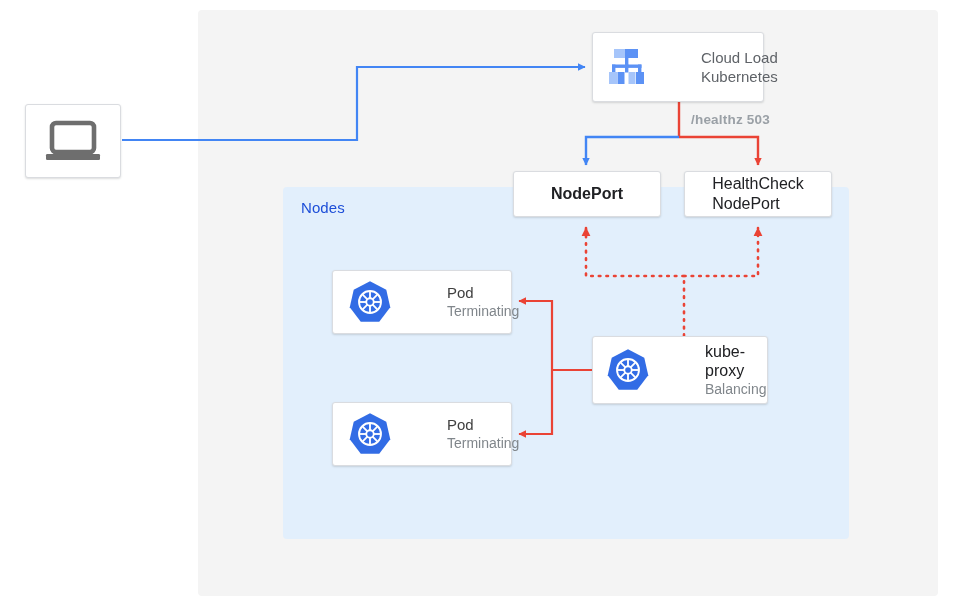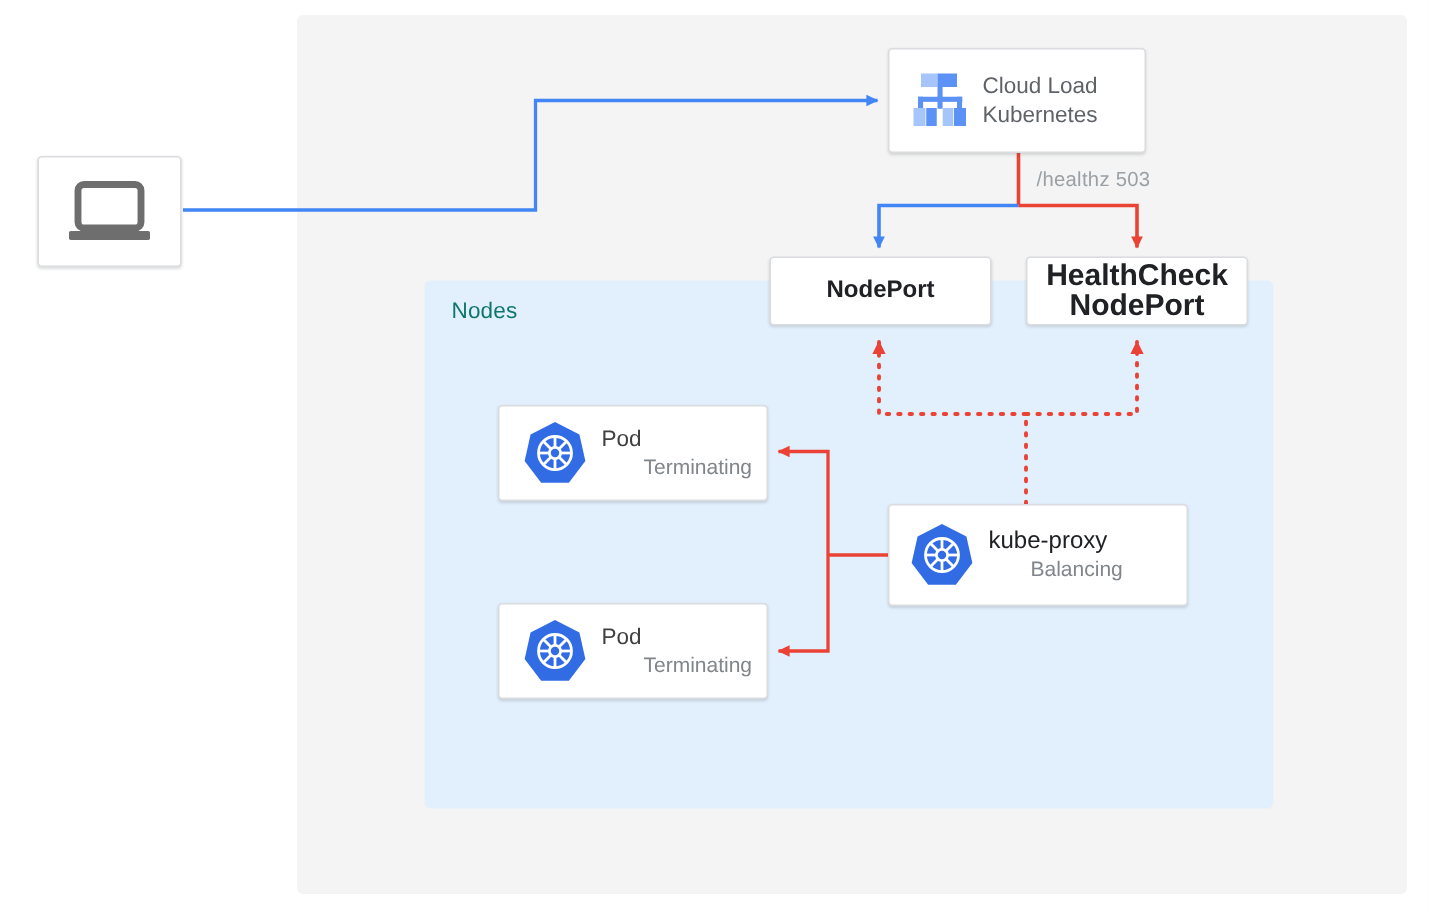--- a/index.html
+++ b/index.html
@@ -6,61 +6,61 @@
   body{width:953px;height:612px;position:relative;overflow:hidden;
        font-family:"Liberation Sans","DejaVu Sans",sans-serif;}
 
   #stage{position:absolute;left:0;top:0;width:953px;height:612px;}
 
   
   .outer-panel{position:absolute;left:198px;top:10px;width:740px;height:586px;
                background:#f4f4f4;border-radius:4px;}
   .nodes-panel{position:absolute;left:283px;top:187px;width:566px;height:352px;
                background:#e2effc;border-radius:4px;}
-  .nodes-label{position:absolute;left:301px;top:199px;font-size:15px;color:#0f766e;
+  .nodes-label{position:absolute;left:301px;top:199px;font-size:15px;color:#1d4ed8;
                letter-spacing:.1px;}
 
   
   .card{position:absolute;background:#ffffff;border:1px solid #dadce0;
         border-radius:3px;box-sizing:border-box;
         box-shadow:0 1px 2px rgba(60,64,67,.18);}
-  .card-inner{display:flex;align-items:center;height:100%;}
+  .card-inner{display:flex;align-items:center;height:100%;gap:46px;}
   .card-icon{flex:0 0 auto;display:flex;align-items:center;justify-content:center;}
   .card-text{display:flex;flex-direction:column;justify-content:center;}
   .card-title{font-size:15px;color:#404040;line-height:19px;}
-  .card-sub{font-size:14px;color:#80868b;line-height:19px;margin-left:28px;}
+  .card-sub{font-size:14px;color:#80868b;line-height:19px;}
 
   
   .client-card{left:25px;top:104px;width:96px;height:74px;}
   .client-card .card-inner{justify-content:center;}
 
   .lb-card{left:592px;top:32px;width:172px;height:70px;}
   .lb-card .card-icon{width:56px;margin-left:6px;}
   .lb-card .card-title{font-size:15px;color:#5f6368;}
 
   .np-card{left:513px;top:171px;width:148px;height:46px;
            display:flex;align-items:center;justify-content:center;}
   .np-card .np-label{font-size:16px;font-weight:bold;color:#202124;
                      text-align:center;line-height:20px;}
   .hcnp-card{left:684px;top:171px;width:148px;height:46px;
              display:flex;align-items:center;justify-content:center;}
-  .hcnp-card .np-label{font-size:20px;font-weight:bold;color:#202124;
-                       text-align:center;line-height:20px;}
+  .hcnp-card .np-label{font-size:16px;font-weight:normal;color:#202124;
+                       text-align:left;line-height:20px;}
 
   .pod-card{left:332px;top:270px;width:180px;height:64px;}
   .pod-card2{left:332px;top:402px;width:180px;height:64px;}
   .pod-card .card-icon,.pod-card2 .card-icon{width:62px;margin-left:6px;}
 
-  .kp-card{left:592px;top:336px;width:200px;height:68px;}
+  .kp-card{left:592px;top:336px;width:176px;height:68px;}
   .kp-card .card-icon{width:62px;margin-left:4px;}
   .kp-card .card-title{font-size:16px;color:#202124;}
 
   
   .healthz-label{position:absolute;left:691px;top:112px;font-size:13.5px;
-                 font-weight:normal;color:#9aa0a6;letter-spacing:.2px;}
+                 font-weight:bold;color:#9aa0a6;letter-spacing:.2px;}
 
   svg.edges{position:absolute;left:0;top:0;width:953px;height:612px;
             pointer-events:none;}
 </style>
 </head>
 <body>
 
 <div id="stage">
 
   <div class="outer-panel"></div>

